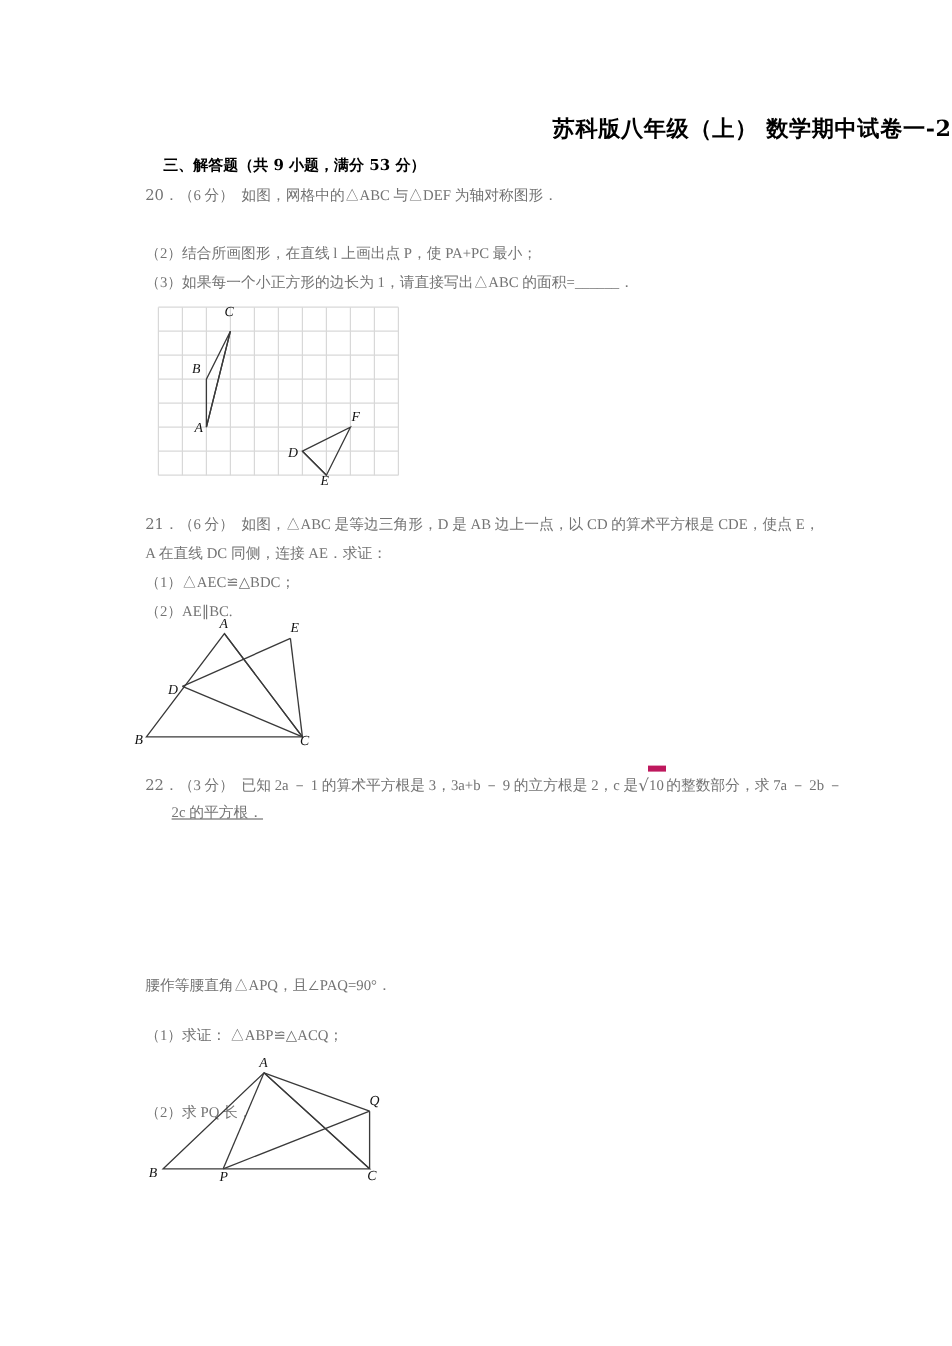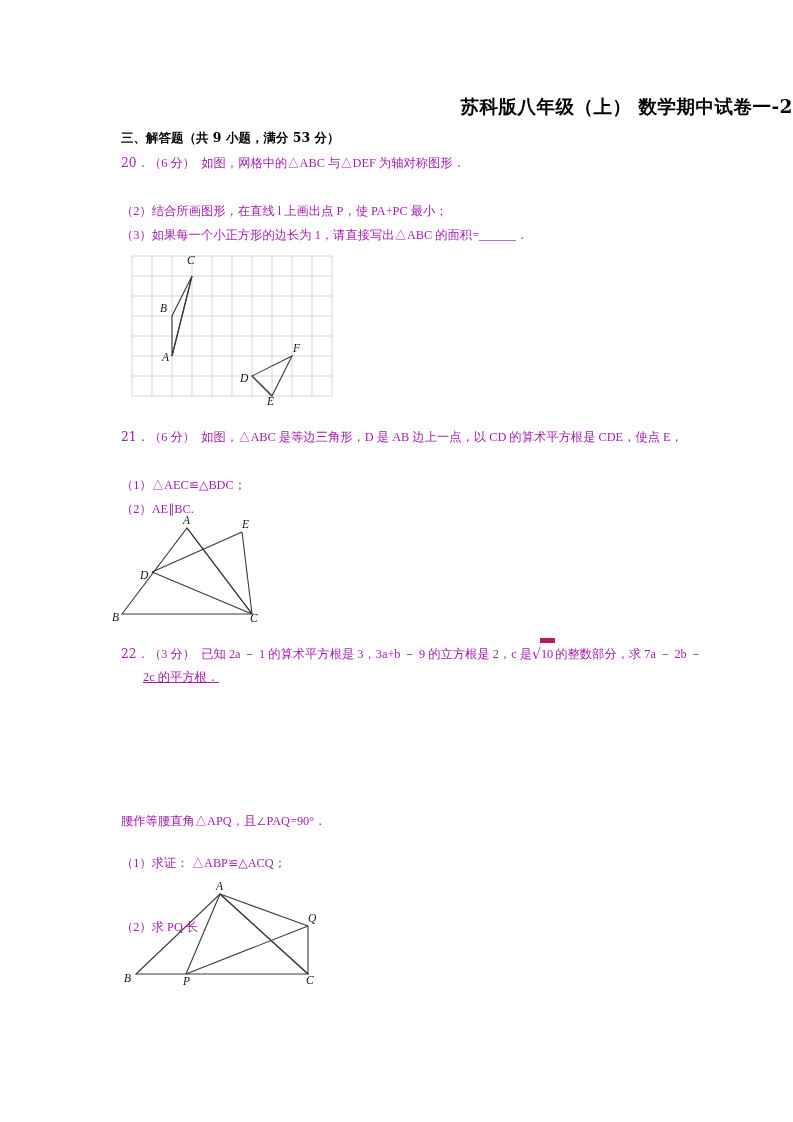--- a/index.html
+++ b/index.html
@@ -27,31 +27,31 @@
     top: 94px;
     width: 793px;
     text-align: right;
     font-family: "DejaVu Serif", serif;
     font-weight: bold;
     font-size: 18.5px;
     letter-spacing: 0.5px;
   }
   .section-head {
     position: absolute;
-    left: 121px;
+    left: 136px;
     top: 130px;
     font-family: "DejaVu Serif", serif;
     font-weight: bold;
     font-size: 12.5px;
   }
   .q {
     position: absolute;
     font-size: 12.3px;
     line-height: 23px;
-    color: #a21caf;
+    color: #737373;
   }
   .q .num {
     font-family: "DejaVu Serif", serif;
   }
   .sqrt {
     display: inline-block;
     border-top: 5px solid #be185d;
     padding: 0 2px 0 1px;
     margin-left: -1px;
   }
@@ -125,20 +125,21 @@
     <span class="fig-label" style="left:33px; top:54px;">B</span>
     <span class="fig-label" style="left:35px; top:103px;">A</span>
     <span class="fig-label" style="left:166px; top:94px;">F</span>
     <span class="fig-label" style="left:113px; top:124px;">D</span>
     <span class="fig-label" style="left:140px; top:147px;">E</span>
   </div>
 
   <div class="q" style="left:121px; top:426px; width:580px;">
     <span class="num">21．</span><span>（6 分）</span>&nbsp;&nbsp;<span>如图，△ABC 是等边三角形，D 是 AB 边上一点，以 CD 的算术平方根是 CDE，使点 E，</span>
   </div>
+  <div class="q" style="left:121px; top:450px; width:580px;">A 在直线 DC 同侧，连接 AE．求证：</div>
   <div class="q" style="left:121px; top:474px; width:580px;">（1）△AEC≌△BDC；</div>
   <div class="q" style="left:121px; top:498px; width:580px;">（2）AE∥BC.</div>
 
   <div class="fig" style="left:112px; top:516px; width:250px; height:110px;">
     <svg width="250" height="110" viewBox="0 0 250 110">
       <g>
         <polygon class="shape-line" points="10,98 75,12 140,98"></polygon>
         <line class="shape-line" x1="75" y1="12" x2="140" y2="98"></line>
         <line class="shape-line" x1="40" y1="56" x2="140" y2="98"></line>
         <line class="shape-line" x1="40" y1="56" x2="130" y2="16"></line>

